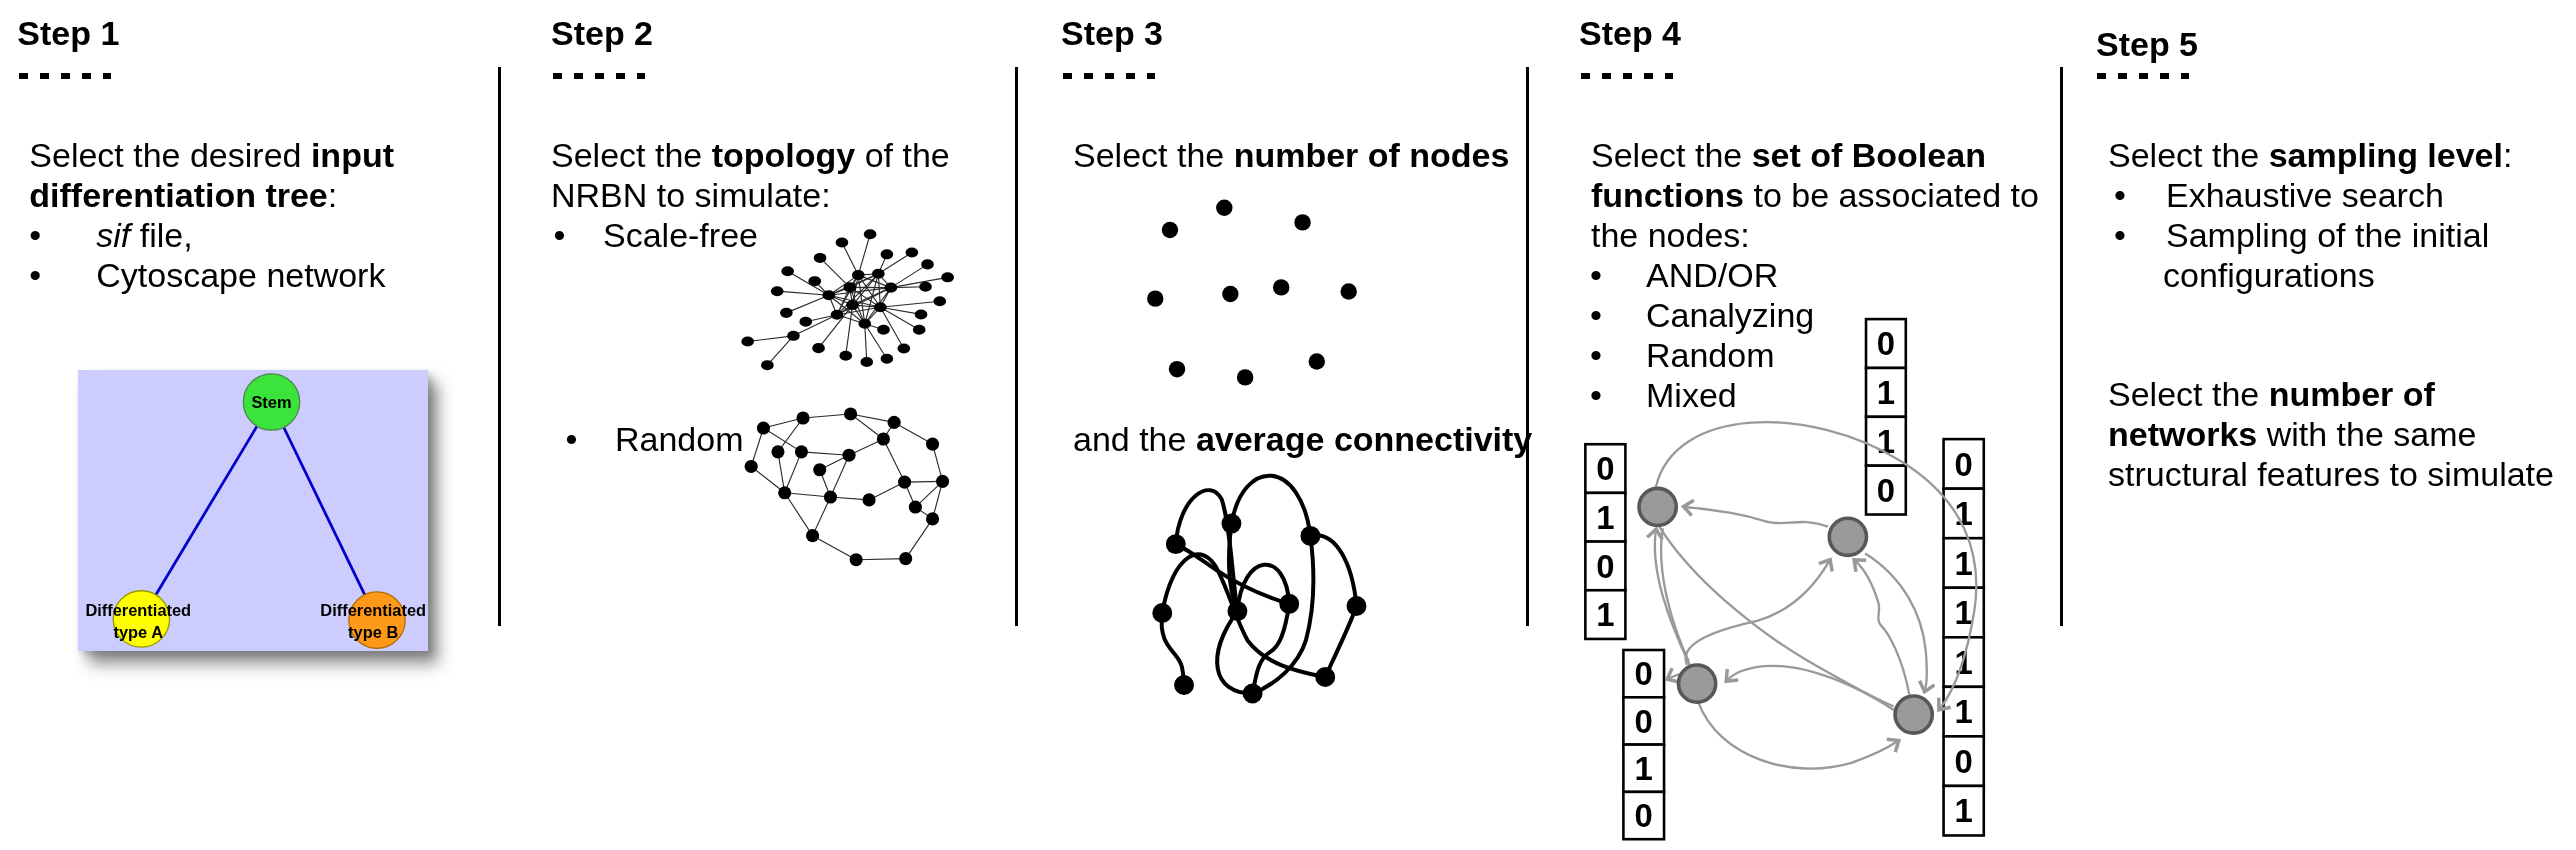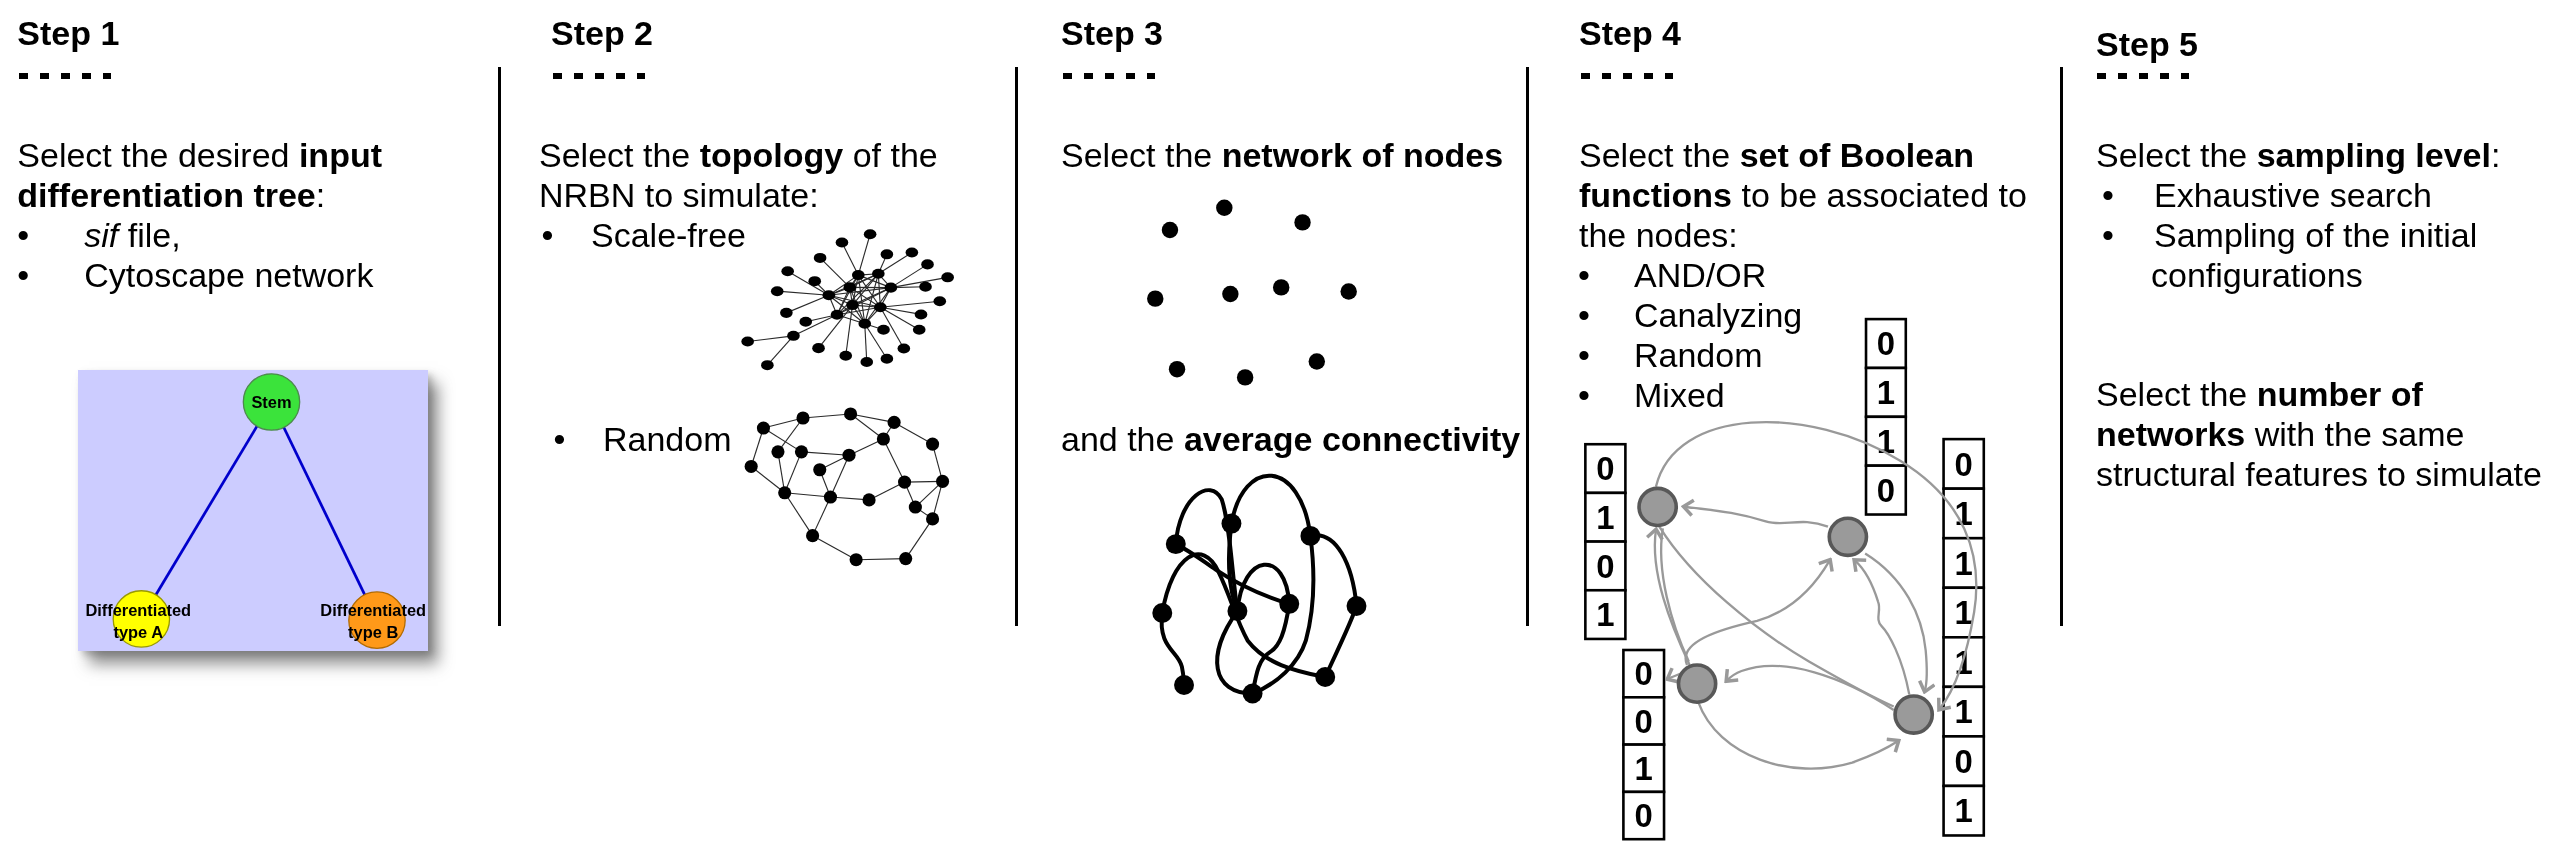--- a/index.html
+++ b/index.html
@@ -3,21 +3,21 @@
 <style>
 html,body{margin:0;padding:0;}
 body{width:2576px;height:851px;position:relative;background:#ffffff;overflow:hidden;
   font-family:"Liberation Sans",sans-serif;color:#000;}
 .hd{position:absolute;font-size:34px;font-weight:bold;line-height:40px;white-space:nowrap;}
 .dash{position:absolute;width:92px;height:6px;
   background:repeating-linear-gradient(to right,#000 0 9px,transparent 9px 21px);}
 .vl{position:absolute;width:2.6px;background:#000;top:67px;height:559px;}
 .tb{position:absolute;font-size:34px;line-height:40px;white-space:nowrap;}
 .tb b{font-weight:bold;}
-.ln{position:relative;}
+.ln{position:relative;margin-left:12px;}
 .bu{position:absolute;}
 svg{position:absolute;overflow:visible;}
 svg.net line{stroke:#2a2a2a;stroke-width:1.3;}
 svg.net circle,svg.net ellipse{fill:#000;}
 svg.tg path{stroke:#000;stroke-width:4.6;fill:none;}
 svg.tg circle{fill:#000;}
 .tc{fill:#fff;stroke:#000;stroke-width:3;}
 .td{font-family:"Liberation Sans",sans-serif;font-size:38px;font-weight:bold;text-anchor:middle;}
 .ar{stroke:#999;stroke-width:2.7;fill:none;}
 .gc{fill:#9a9a9a;stroke:#585858;stroke-width:4.2;}
@@ -53,21 +53,21 @@
 <div class="tb" style="left:539px;top:135px">
 <div class="ln">Select the <b>topology</b> of the</div>
 <div class="ln">NRBN to simulate:</div>
 <div class="ln" style="padding-left:52px"><span class="bu" style="left:2.6px">•</span>Scale-free</div>
 </div>
 <div class="tb" style="left:551px;top:419px">
 <div class="ln" style="padding-left:52px"><span class="bu" style="left:2.6px">•</span>Random</div>
 </div>
 
 <div class="tb" style="left:1061px;top:135px">
-<div class="ln">Select the <b>network of nodes</b></div>
+<div class="ln">Select the <b>number of nodes</b></div>
 </div>
 <div class="tb" style="left:1061px;top:419px">
 <div class="ln">and the <b>average connectivity</b></div>
 </div>
 
 <div class="tb" style="left:1579px;top:135px">
 <div class="ln">Select the <b>set of Boolean</b></div>
 <div class="ln"><b>functions</b> to be associated to</div>
 <div class="ln">the nodes:</div>
 <div class="ln" style="padding-left:55px"><span class="bu" style="left:-0.9px">•</span>AND/OR</div>

